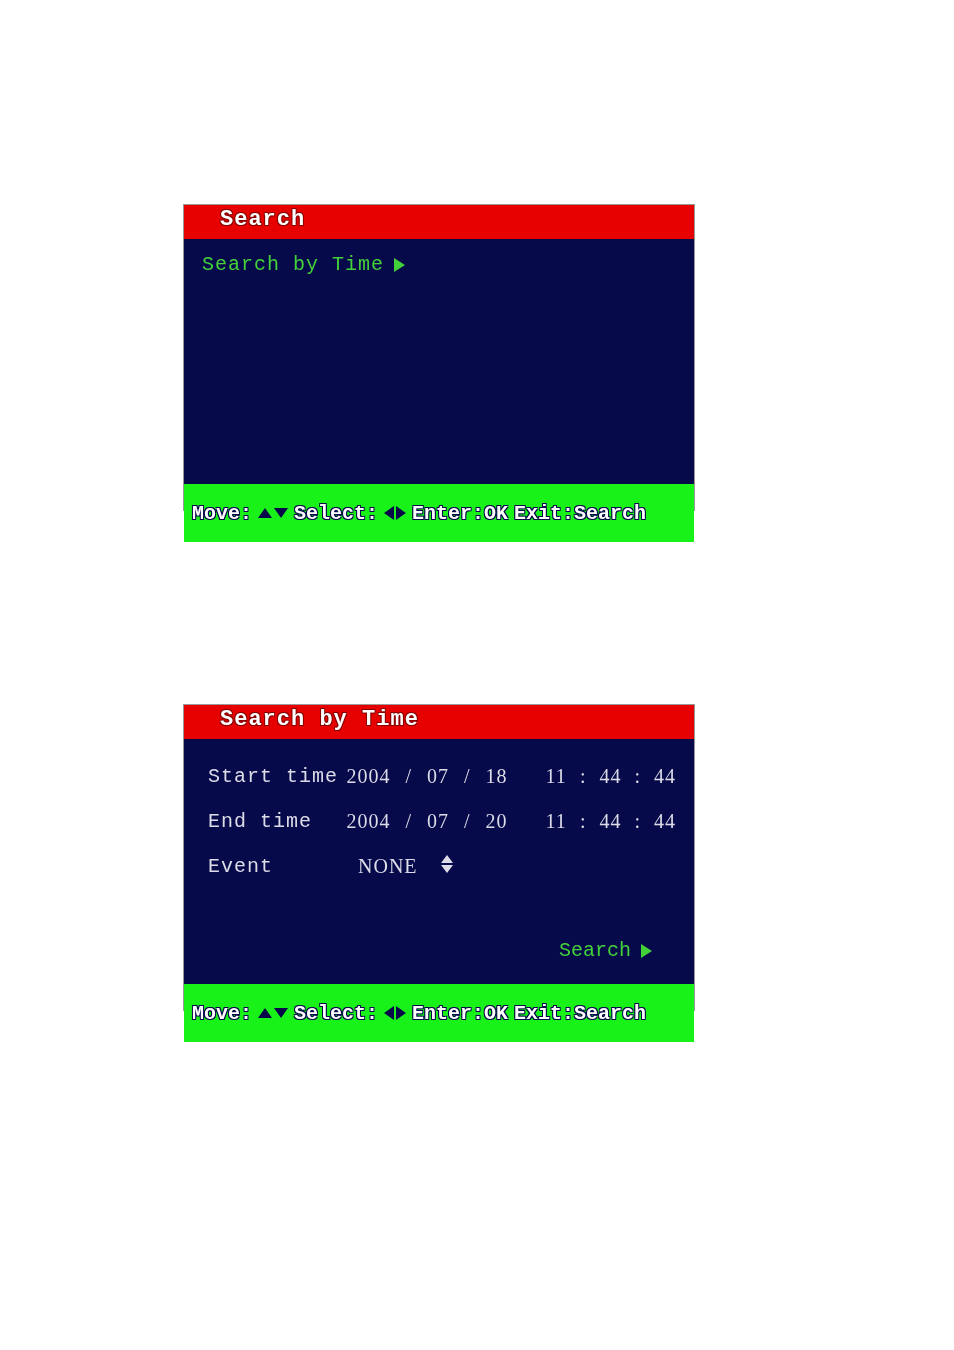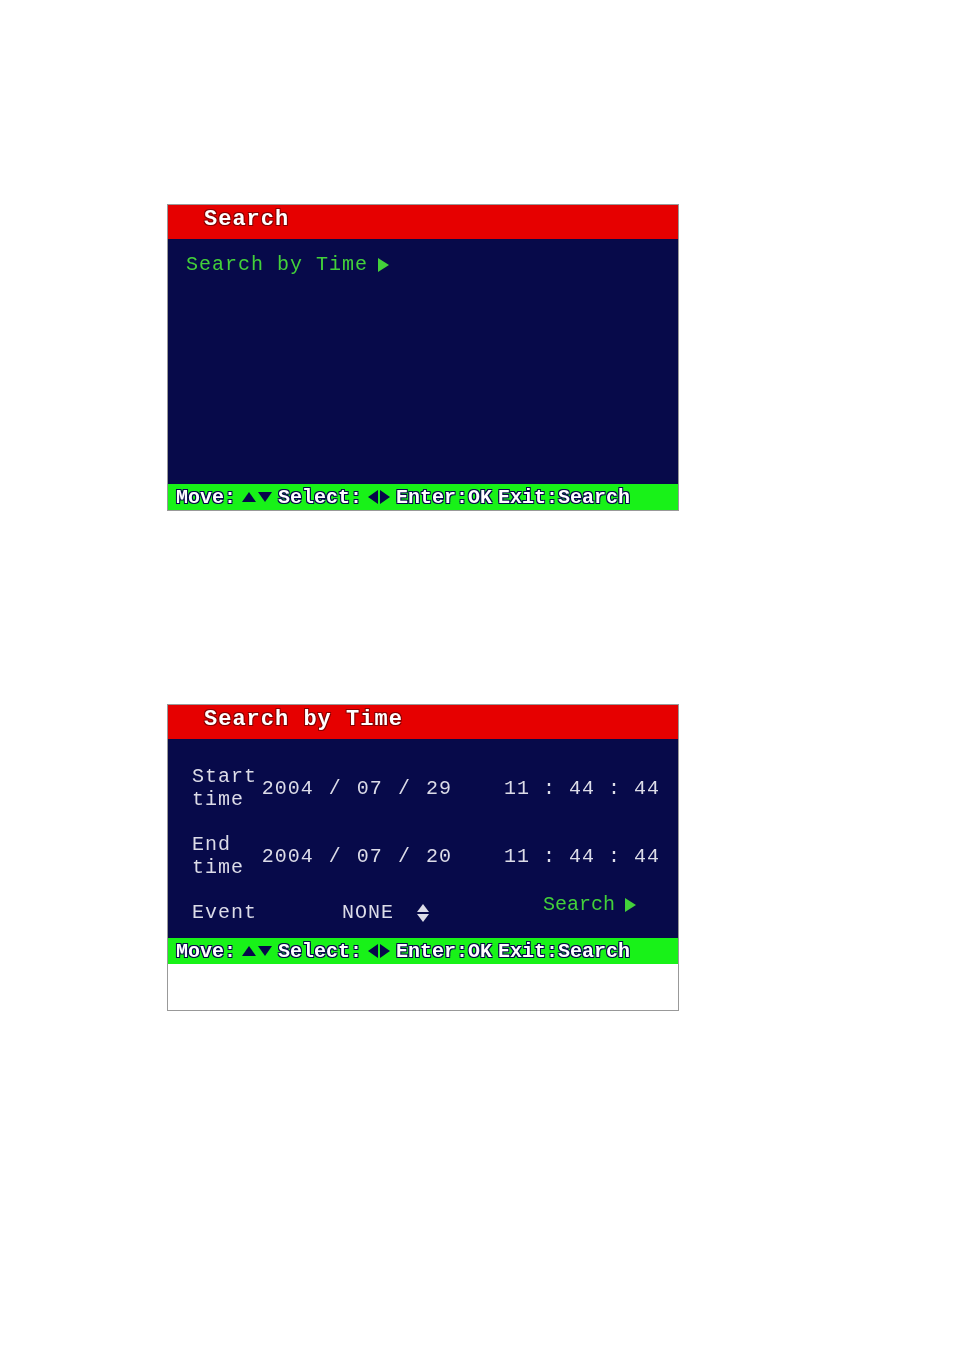--- a/index.html
+++ b/index.html
@@ -5,21 +5,21 @@
   html, body {
     margin: 0;
     padding: 0;
     width: 954px;
     height: 1350px;
     background: #ffffff;
     font-family: "Courier New", Courier, monospace;
   }
   .panel {
     position: absolute;
-    left: 168px;
+    left: 184px;
     width: 510px;
     box-shadow: 0 0 0 1px rgba(0,0,0,0.4);
   }
   .panel-1 { top: 205px; height: 305px; }
   .panel-2 { top: 705px; height: 305px; }
 
   .titlebar {
     background: #e60000;
     color: #ffffff;
     font-size: 22px;
@@ -33,21 +33,21 @@
 
   .body {
     background: #070a4a;
     color: #dcdce8;
     font-size: 20px;
     height: 245px;
     position: relative;
     padding: 14px 18px;
     box-sizing: border-box;
   }
-  .panel-2 .body { height: 199px; padding-left: 24px; }
+  .panel-2 .body { height: 245px; padding-left: 24px; }
 
   .menu-item {
     display: flex;
     align-items: center;
     gap: 10px;
     font-size: 20px;
     letter-spacing: 1px;
     margin-bottom: 4px;
   }
   .menu-item.selected {
@@ -64,21 +64,21 @@
 
   .form-row {
     display: flex;
     align-items: center;
     margin-bottom: 22px;
     font-size: 20px;
     letter-spacing: 1px;
   }
   .panel-2 .body { padding-top: 26px; }
   .form-label { width: 150px; color: #dcdce8; }
-  .form-value { color: #dcdce8; display: flex; align-items: center; gap: 13px; }
+  .form-value { color: #dcdce8; display: flex; align-items: flex-start; gap: 13px; font-family: Liberation Serif, serif; }
 
   .datetime span { display: inline-block; }
   .slash { margin: 0 2px; }
 
   .updown-icon {
     display: inline-flex;
     flex-direction: column;
     align-items: center;
     gap: 2px;
     margin-left: 10px;
@@ -106,21 +106,21 @@
     align-items: center;
     gap: 10px;
   }
   .search-action .tri-right { border-left-color: #43d13a; }
 
   .helpbar {
     background: #18f218;
     height: 26px;
     display: flex;
     align-items: center;
-    padding: 0 8px;
+    padding: 16px 8px;
     gap: 6px;
     font-size: 20px;
     font-weight: bold;
     color: #07084a;
     letter-spacing: 0px;
   }
   .helpbar .txt {
     color: #ffffff;
     text-shadow:
       -1px -1px 0 #07084a,
@@ -188,21 +188,21 @@
 
 <div class="panel panel-2">
   <div class="titlebar">
     <span>Search by Time</span>
   </div>
   <div class="body">
 
     <div class="form-row">
       <div class="form-label">Start time</div>
       <div class="form-value datetime">
-        <span>2004</span><span class="slash">/</span><span>07</span><span class="slash">/</span><span>29</span>&nbsp;&nbsp;<span>11</span>:<span>44</span> :<span>44</span>
+        <span>2004</span><span class="slash">/</span><span>07</span><span class="slash">/</span><span>18</span>&nbsp;&nbsp;<span>11</span>:<span>44</span> :<span>44</span>
       </div>
     </div>
 
     <div class="form-row">
       <div class="form-label">End time</div>
       <div class="form-value datetime">
         <span>2004</span><span class="slash">/</span><span>07</span><span class="slash">/</span><span>20</span>&nbsp;&nbsp;<span>11</span>:<span>44</span> :<span>44</span>
       </div>
     </div>
 

